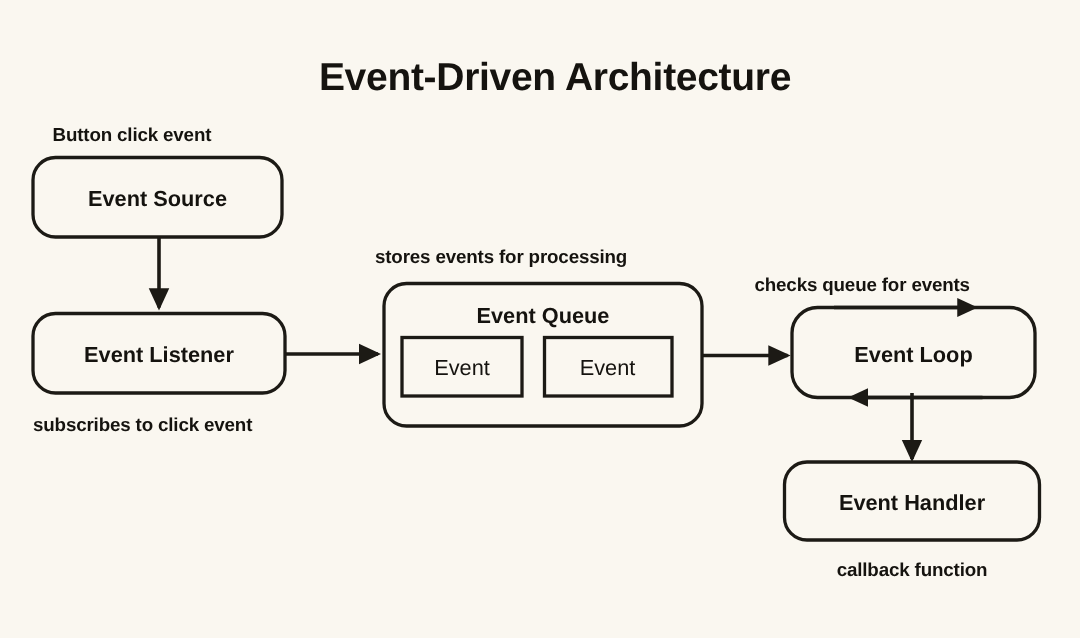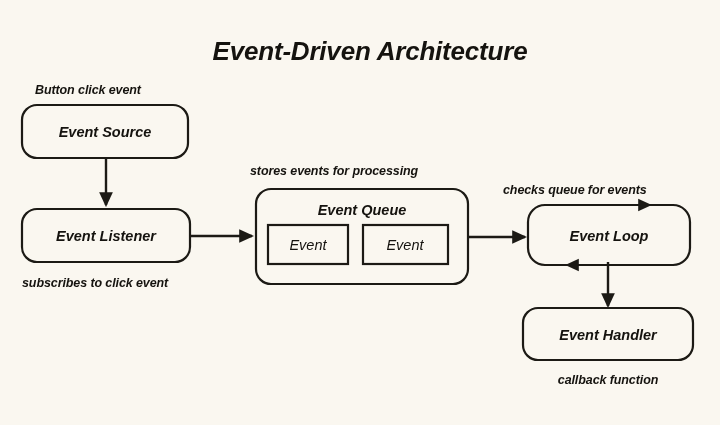--- a/index.html
+++ b/index.html
@@ -12,21 +12,20 @@
     height: 425px;
     background: #faf7f0;
     font-family: "Liberation Sans", sans-serif;
     overflow: hidden;
   }
   #canvas {
     position: relative;
     width: 720px;
     height: 425px;
     background: #faf7f0;
-    font-style: italic;
   }
   svg.diagram {
     position: absolute;
     left: 0;
     top: 0;
     width: 720px;
     height: 425px;
     display: block;
   }
   .node-rect {

